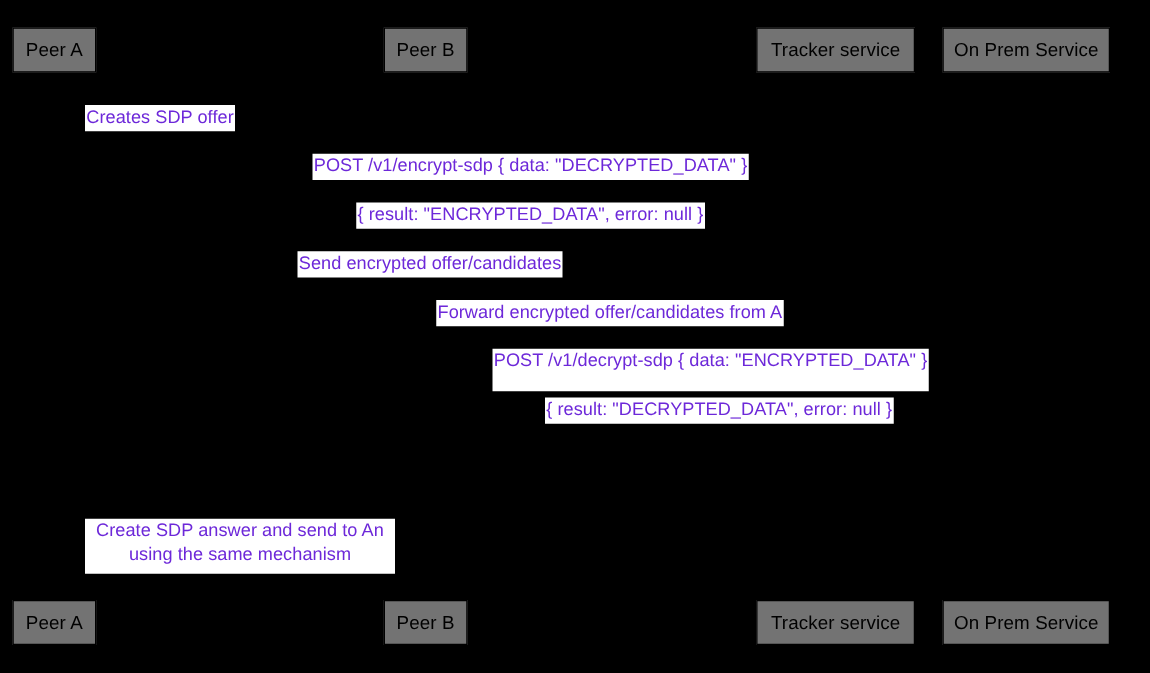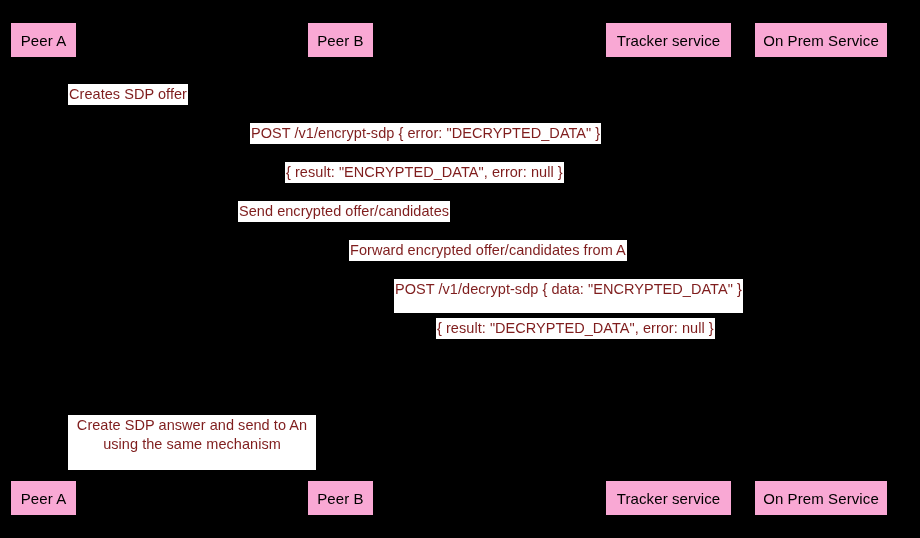--- a/index.html
+++ b/index.html
@@ -10,21 +10,21 @@
   #diagram {
     position: relative;
     width: 920px;
     height: 538px;
     background: #000000;
     overflow: hidden;
     font-family: "Liberation Sans", sans-serif;
   }
   .participant {
     position: absolute;
-    background: #f9a8d4;
+    background: #737373;
     color: #000000;
     border: 1px solid #000000;
     box-sizing: border-box;
     font-size: 15px;
     line-height: 1;
     display: flex;
     align-items: center;
     justify-content: center;
     white-space: nowrap;
     letter-spacing: 0.1px;
@@ -32,21 +32,21 @@
   .lifeline {
     position: absolute;
     width: 1px;
     background: #000000;
     top: 58px;
     bottom: 58px;
   }
   .msg {
     position: absolute;
     background: #ffffff;
-    color: #7f1d1d;
+    color: #6d28d9;
     font-size: 14.5px;
     line-height: 19px;
     white-space: nowrap;
     padding: 1px 1px;
     box-sizing: border-box;
     letter-spacing: 0.05px;
   }
   .msg.multi {
     white-space: normal;
     text-align: center;
@@ -88,21 +88,21 @@
   <div class="arrow" style="left:340px; top:306px; width:481px;"></div>
   <div class="arrow" style="left:340px; top:345px; width:481px;"></div>
   <div class="arrow" style="left:316px; top:380px; width:24px;"></div>
   <div class="arrow" style="left:43px; top:460px; width:297px;"></div>
 
   <div class="msg" style="left:68px; top:84px; height:21px;">
     <span>Creates SDP offer</span>
   </div>
 
   <div class="msg" style="left:250px; top:123px; height:21px;">
-    <span>POST /v1/encrypt-sdp { error: "DECRYPTED_DATA" }</span>
+    <span>POST /v1/encrypt-sdp { data: "DECRYPTED_DATA" }</span>
   </div>
 
   <div class="msg" style="left:285px; top:162px; height:21px;">
     <span>{ result: "ENCRYPTED_DATA", error: null }</span>
   </div>
 
   <div class="msg" style="left:238px; top:201px; height:21px;">
     <span>Send encrypted offer/candidates</span>
   </div>
 
@@ -112,21 +112,21 @@
 
   <div class="msg" style="left:394px; top:279px; height:34px;">
     <span>POST /v1/decrypt-sdp { data: "ENCRYPTED_DATA" }</span>
   </div>
 
   <div class="msg" style="left:436px; top:318px; height:21px;">
     <span>{ result: "DECRYPTED_DATA", error: null }</span>
   </div>
 
 
-  <div class="msg multi" style="left:68px; top:415px; width:248px; height:55px;">
+  <div class="msg multi" style="left:68px; top:415px; width:248px; height:44px;">
     <span>Create SDP answer and send to An using the same mechanism</span>
   </div>
 
   <div class="participant" style="left:10px; top:480px; width:67px; height:36px;">
     <span>Peer A</span>
   </div>
   <div class="participant" style="left:307px; top:480px; width:67px; height:36px;">
     <span>Peer B</span>
   </div>
   <div class="participant" style="left:605px; top:480px; width:127px; height:36px;">

